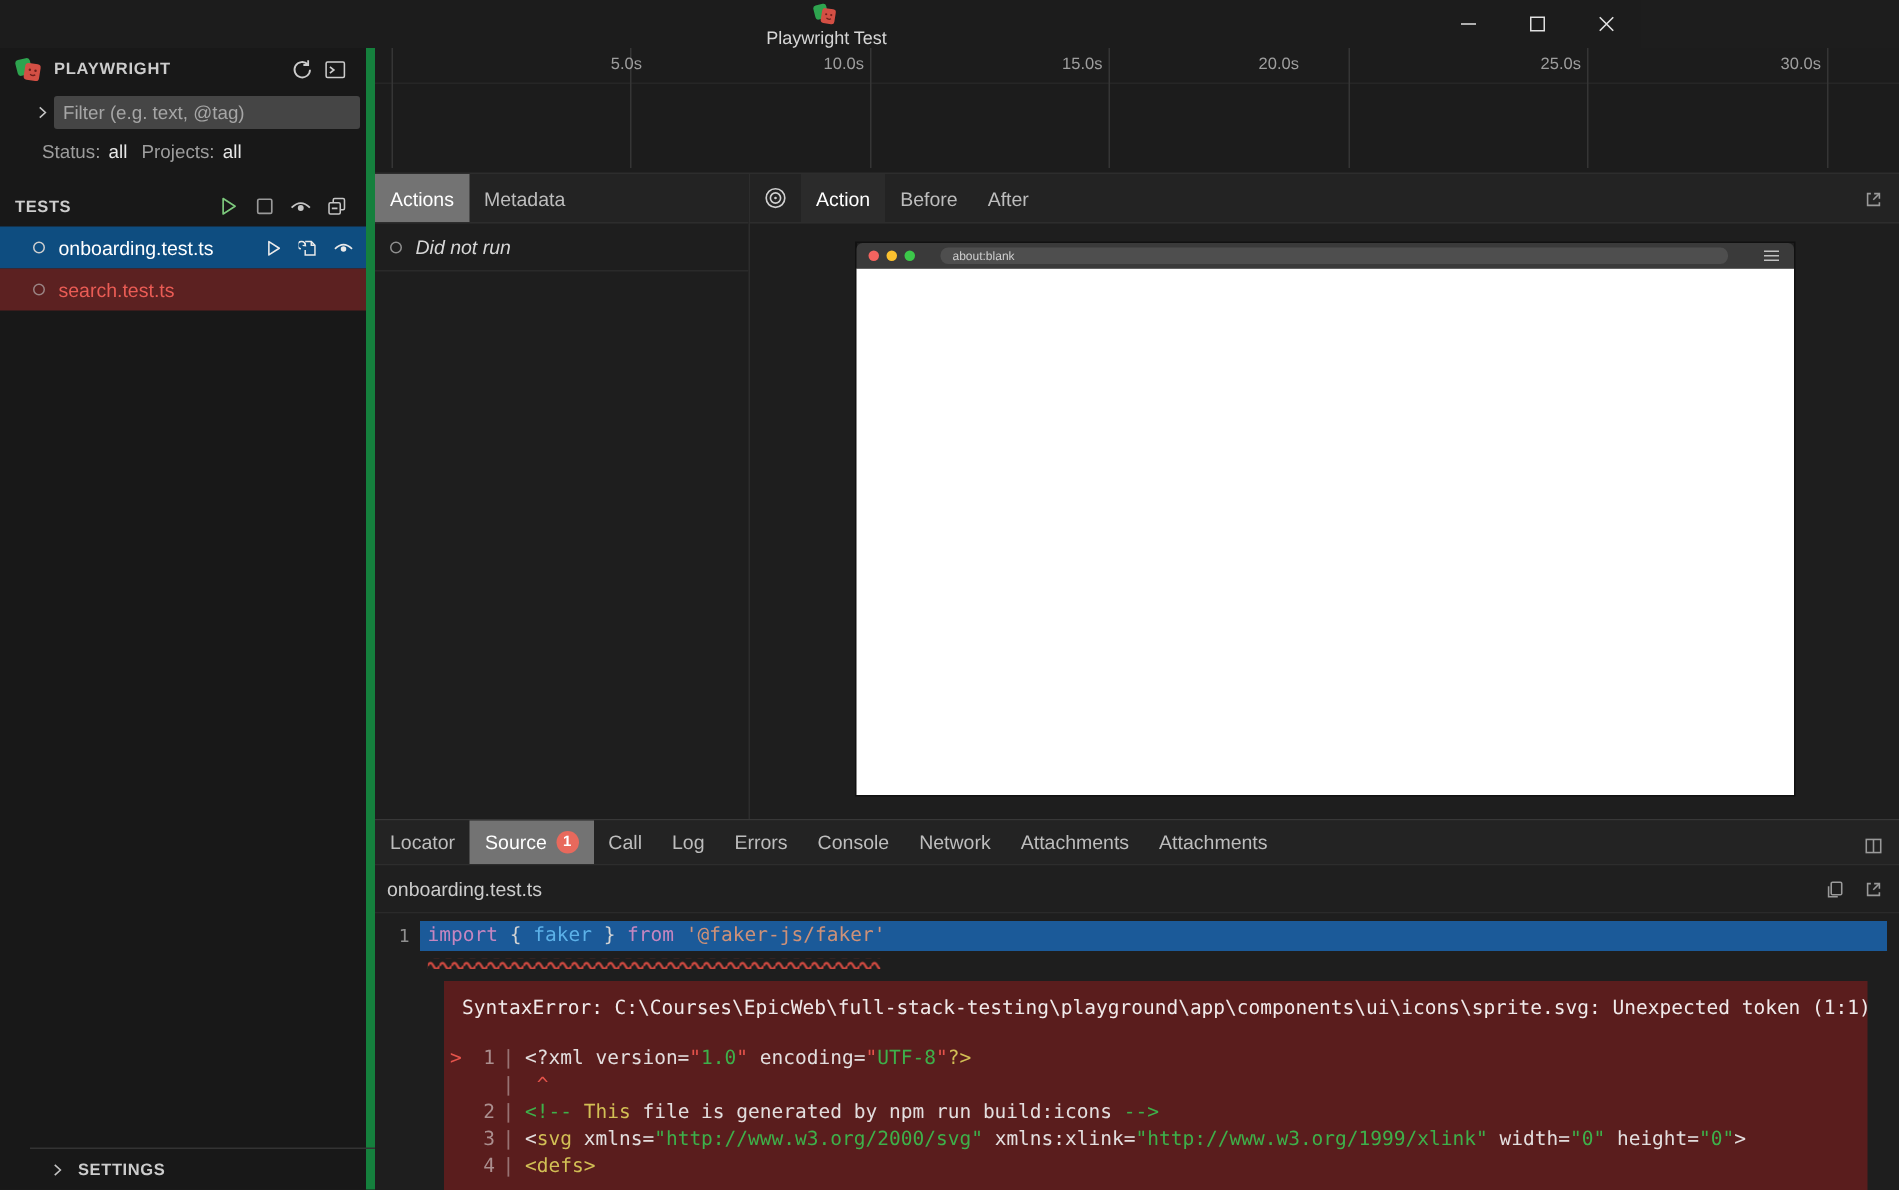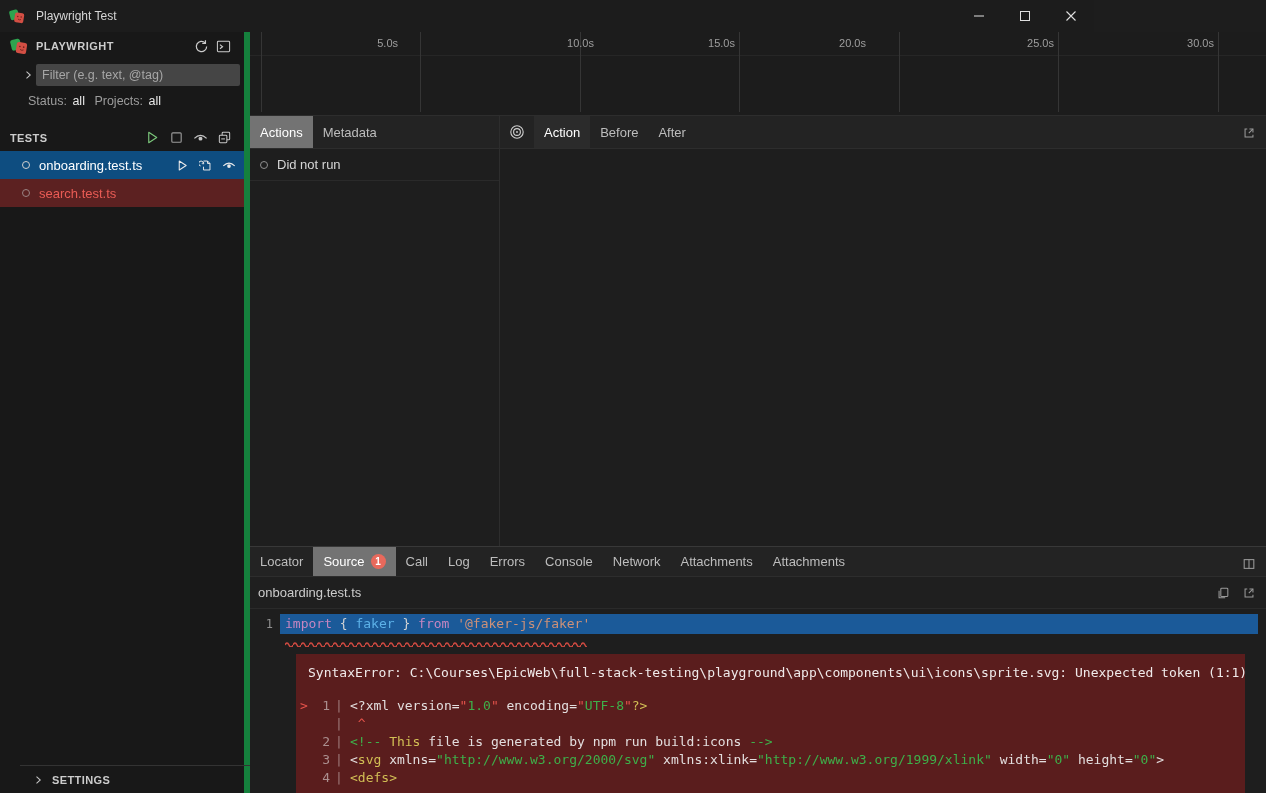--- a/index.html
+++ b/index.html
@@ -2,21 +2,21 @@
 <html style="--sel-row: #0e4d80; --fail-row: #5c2121; --fail-text: #ea5c55; --badge: #e8695c; --sel-line: #1b5a99; --errbox: #5a1d1d;"><head>
 <meta charset="utf-8">
 <style>
   * { margin:0; padding:0; box-sizing:border-box; }
   html,body { width:1266px; height:793px; overflow:hidden; background:#1e1e1e;
     font-family:"Liberation Sans", sans-serif; color:#cccccc; }
   .app { position:absolute; inset:0; width:1266px; height:793px; background:#1d1d1d; }
 
   
   .titlebar { position:absolute; left:0; top:0; width:1094px; height:32px; background:#1c1c1c;
-    display:flex; align-items:center; }
+    display:flex; align-items:center;flex-direction:column; }
   .titlebar .title { font-size:12px; color:#d6d6d6; margin-left:8px; }
   .win-controls { position:absolute; right:0; top:0; height:32px; display:flex; }
   .win-btn { width:46px; height:32px; display:flex; align-items:center; justify-content:center; }
   .win-btn svg { display:block; }
 
   
   .sidebar { position:absolute; left:0; top:32px; width:250px; height:761px; background:#181818;
     border-right:6px solid #15803d; }
   .sb-header { height:28px; display:flex; align-items:center; padding:0 10px; }
   .sb-header .sb-title { font-size:11px; font-weight:700; letter-spacing:.5px; color:#cccccc; margin-left:8px; flex:1; }
@@ -55,21 +55,21 @@
   .snapshot-panel { flex:1; background:#1e1e1e; position:relative; }
 
   .tabstrip { height:33px; display:flex; align-items:stretch; background:#232323; border-bottom:1px solid #2d2d2d; position:relative; }
   .tab { display:flex; align-items:center; padding:0 10px; font-size:13px; color:#bdbdbd; }
   .tab.active { background:#737373; color:#ffffff; }
   .badge { margin-left:6px; width:15px; height:15px; border-radius:50%; background:var(--badge);
     color:#fff; font-size:10px; font-weight:700; display:flex; align-items:center; justify-content:center; }
   .strip-right { position:absolute; right:10px; top:0; height:33px; display:flex; align-items:center; gap:12px; }
 
   .empty-row { height:32px; display:flex; align-items:center; padding:0 10px; border-bottom:1px solid #2a2a2a;
-    font-size:13px; color:#d6d6d6; }
+    font-size:13px; color:#d6d6d6;font-style:italic; }
   .empty-row .dot { width:8px; height:8px; border-radius:50%; border:1.6px solid #8f8f8f; margin-right:9px; }
 
   .target-cell { width:34px; display:flex; align-items:center; justify-content:center; }
 
   
   .browser { position:absolute; left:71px; top:46px; width:625px; height:368px; box-shadow:0 0 0 1px #111; }
   .browser-chrome { height:17px; background:#3a3a3a; border-radius:4px 4px 0 0; position:relative; }
   .light { position:absolute; top:5px; width:7px; height:7px; border-radius:50%; }
   .addr { position:absolute; left:56px; right:44px; top:3px; height:11px; background:#4e4e4e; border-radius:5px;
     font-size:8px; color:#cfcfcf; line-height:11px; padding-left:8px; }
@@ -257,22 +257,22 @@
 
     <div class="timeline">
       <div class="ruler-sep"></div>
       <div class="tick" style="left:11px"></div>
       <div class="tick" style="left:170px"></div>
       <div class="tick" style="left:330px"></div>
       <div class="tick" style="left:489px"></div>
       <div class="tick" style="left:649px"></div>
       <div class="tick" style="left:808px"></div>
       <div class="tick" style="left:968px"></div>
-      <span class="tick-label" style="left:152px">5.0s</span>
-      <span class="tick-label" style="left:348px">10.0s</span>
+      <span class="tick-label" style="left:182px">5.0s</span>
+      <span class="tick-label" style="left:330px">10.0s</span>
       <span class="tick-label" style="left:489px">15.0s</span>
       <span class="tick-label" style="left:620px">20.0s</span>
       <span class="tick-label" style="left:808px">25.0s</span>
       <span class="tick-label" style="left:968px">30.0s</span>
     </div>
 
     <div class="content-row">
 
       <div class="actions-panel">
         <div class="tabstrip">
@@ -311,20 +311,34 @@
             <span>
               <svg class="ic" width="14" height="14" viewBox="0 0 16 16">
                   <path d="M6 3.5 H3.5 V12.5 H12.5 V10" fill="none" stroke="#9a9a9a" stroke-width="1.2"></path>
                   <path d="M8.5 3.5 H12.5 V7.5" fill="none" stroke="#9a9a9a" stroke-width="1.2"></path>
                   <path d="M12.3 3.7 L7.8 8.2" fill="none" stroke="#9a9a9a" stroke-width="1.2"></path>
                 </svg>
             </span>
           </div>
         </div>
 
+        <div class="browser">
+          <div class="browser-chrome">
+            <span class="light" style="left:8px;background:#f4645f"></span>
+            <span class="light" style="left:20px;background:#fbc12f"></span>
+            <span class="light" style="left:32px;background:#3cc84a"></span>
+            <span class="addr">about:blank</span>
+            <span class="hamburger">
+                <i></i>
+                <i></i>
+                <i></i>
+              </span>
+          </div>
+          <div class="browser-body"></div>
+        </div>
       </div>
     </div>
 
     <div class="bottom">
       <div class="tabstrip">
         <div class="tab">
             <span>Locator</span>
           </div>
         <div class="tab active">
           <span>Source</span>

